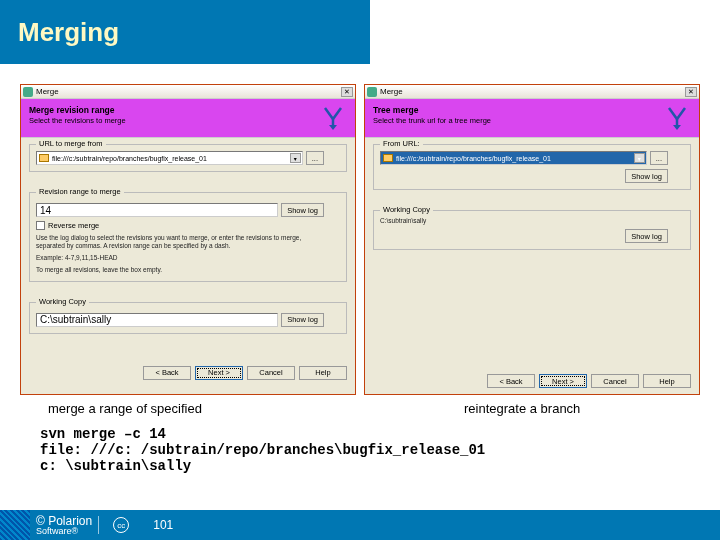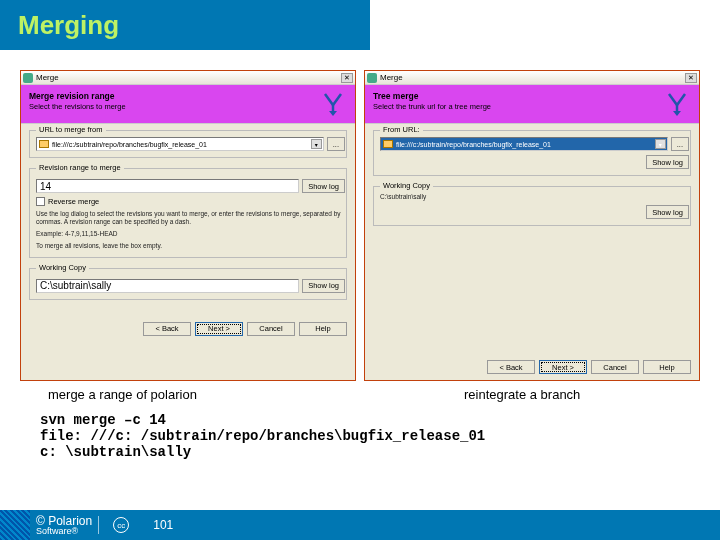--- a/index.html
+++ b/index.html
@@ -1,32 +1,32 @@
 <!DOCTYPE html>
 <html><head>
 <meta charset="utf-8">
 <style>
   * { box-sizing: border-box; margin: 0; padding: 0; }
   body { width: 720px; height: 540px; background: #000; font-family: Arial, sans-serif; overflow: hidden; position: relative; }
   .slide { width: 720px; height: 540px; background: #fff; position: relative; }
-  .header { background: #0077b3; color: #bef264; height: 50px; width: 370px; display: flex; align-items: center; padding-left: 18px; }
+  .header { background: #0077b3; color: #fef9c3; height: 64px; width: 370px; display: flex; align-items: center; padding-left: 18px; }
   .header h1 { font-size: 26px; font-weight: bold; }
   .screens { display: flex; gap: 8px; padding: 20px 20px 4px 20px; }
   .dlg { background: #ece9d8; border: 1px solid #c2410c; width: 336px; font-family: Tahoma, sans-serif; font-size: 8px; color: #000; position: relative; }
   .titlebar { background: linear-gradient(#fff,#e8e4d8); border-bottom: 1px solid #ccc; height: 14px; display: flex; align-items: center; padding: 0 2px; font-size: 8px; }
   .titlebar .ticon { width: 10px; height: 10px; background: #4a8; margin-right: 3px; border-radius: 2px; }
   .titlebar .x { margin-left: auto; width: 12px; height: 10px; border: 1px solid #999; background: #ddd; display: flex; align-items: center; justify-content: center; font-size: 7px; line-height: 1; }
   .caption-row { background: #d946ef; padding: 6px 8px; display: flex; align-items: flex-start; border-bottom: 1px solid #ccc; }
   .caption-row .txt { flex: 1; }
   .caption-row .txt .bold { font-weight: bold; font-size: 8.5px; }
   .caption-row .txt .sub { font-size: 7.5px; margin-top: 1px; }
   .merge-icon { width: 28px; height: 26px; position: relative; margin-left: 4px; }
   .merge-icon svg { width: 28px; height: 26px; }
   .body { padding: 6px 8px 8px 8px; }
-  .group { border: 1px solid #bbb; padding: 6px 1px 6px 6px; margin-bottom: 10px; position: relative; }
+  .group { border: 1px solid #bbb; padding: 6px 22px 6px 6px; margin-bottom: 20px; position: relative; }
   .group .legend { position: absolute; top: -6px; left: 6px; background: #ece9d8; padding: 0 3px; font-size: 7.5px; }
   .urlrow { display: flex; gap: 3px; align-items: center; }
   .combo { flex: 1; background: #fff; border: 1px inset #ccc; height: 14px; display: flex; align-items: center; padding: 0 2px; font-size: 7px; position: relative; }
   .combo .fold { width: 10px; height: 8px; background: #fc6; margin-right: 3px; border: 1px solid #a70; }
   .combo .dd { position: absolute; right: 1px; top: 1px; bottom: 1px; width: 11px; background: #e0e0e0; border: 1px solid #999; display: flex; align-items: center; justify-content: center; font-size: 6px; }
   .btn-sm { border: 1px solid #999; background: #ece9d8; height: 14px; padding: 0 5px; font-size: 7.5px; display: flex; align-items: center; }
   .row { display: flex; gap: 3px; align-items: flex-start; margin-top: 4px; }
   .input { background: #fff; border: 1px inset #ccc; height: 14px; padding: 0 3px; font-size: 10px; display: flex; align-items: center; }
   .check { display: flex; align-items: center; gap: 3px; font-size: 7.5px; margin-top: 4px; }
   .check .box { width: 9px; height: 9px; border: 1px solid #777; background: #fff; }
@@ -168,21 +168,21 @@
         <span class="spacer"></span>
         <div class="btn-sm">&lt; Back</div>
         <div class="btn-sm" style="border:1px solid #26a;outline:1px dotted #000;outline-offset:-3px">Next &gt;</div>
         <div class="btn-sm">Cancel</div>
         <div class="btn-sm">Help</div>
       </div>
     </div>
   </div>
 
   <div class="captions">
-    <div class="left">merge a range of polarion</div>
+    <div class="left">merge a range of specified</div>
     <div class="right">reintegrate a branch</div>
   </div>
 
   <div class="cmd">
     <div>svn merge –c 14</div>
     <div>file: ///c: /subtrain/repo/branches\bugfix_release_01</div>
     <div>c: \subtrain\sally</div>
   </div>
 
   <div class="footer">

